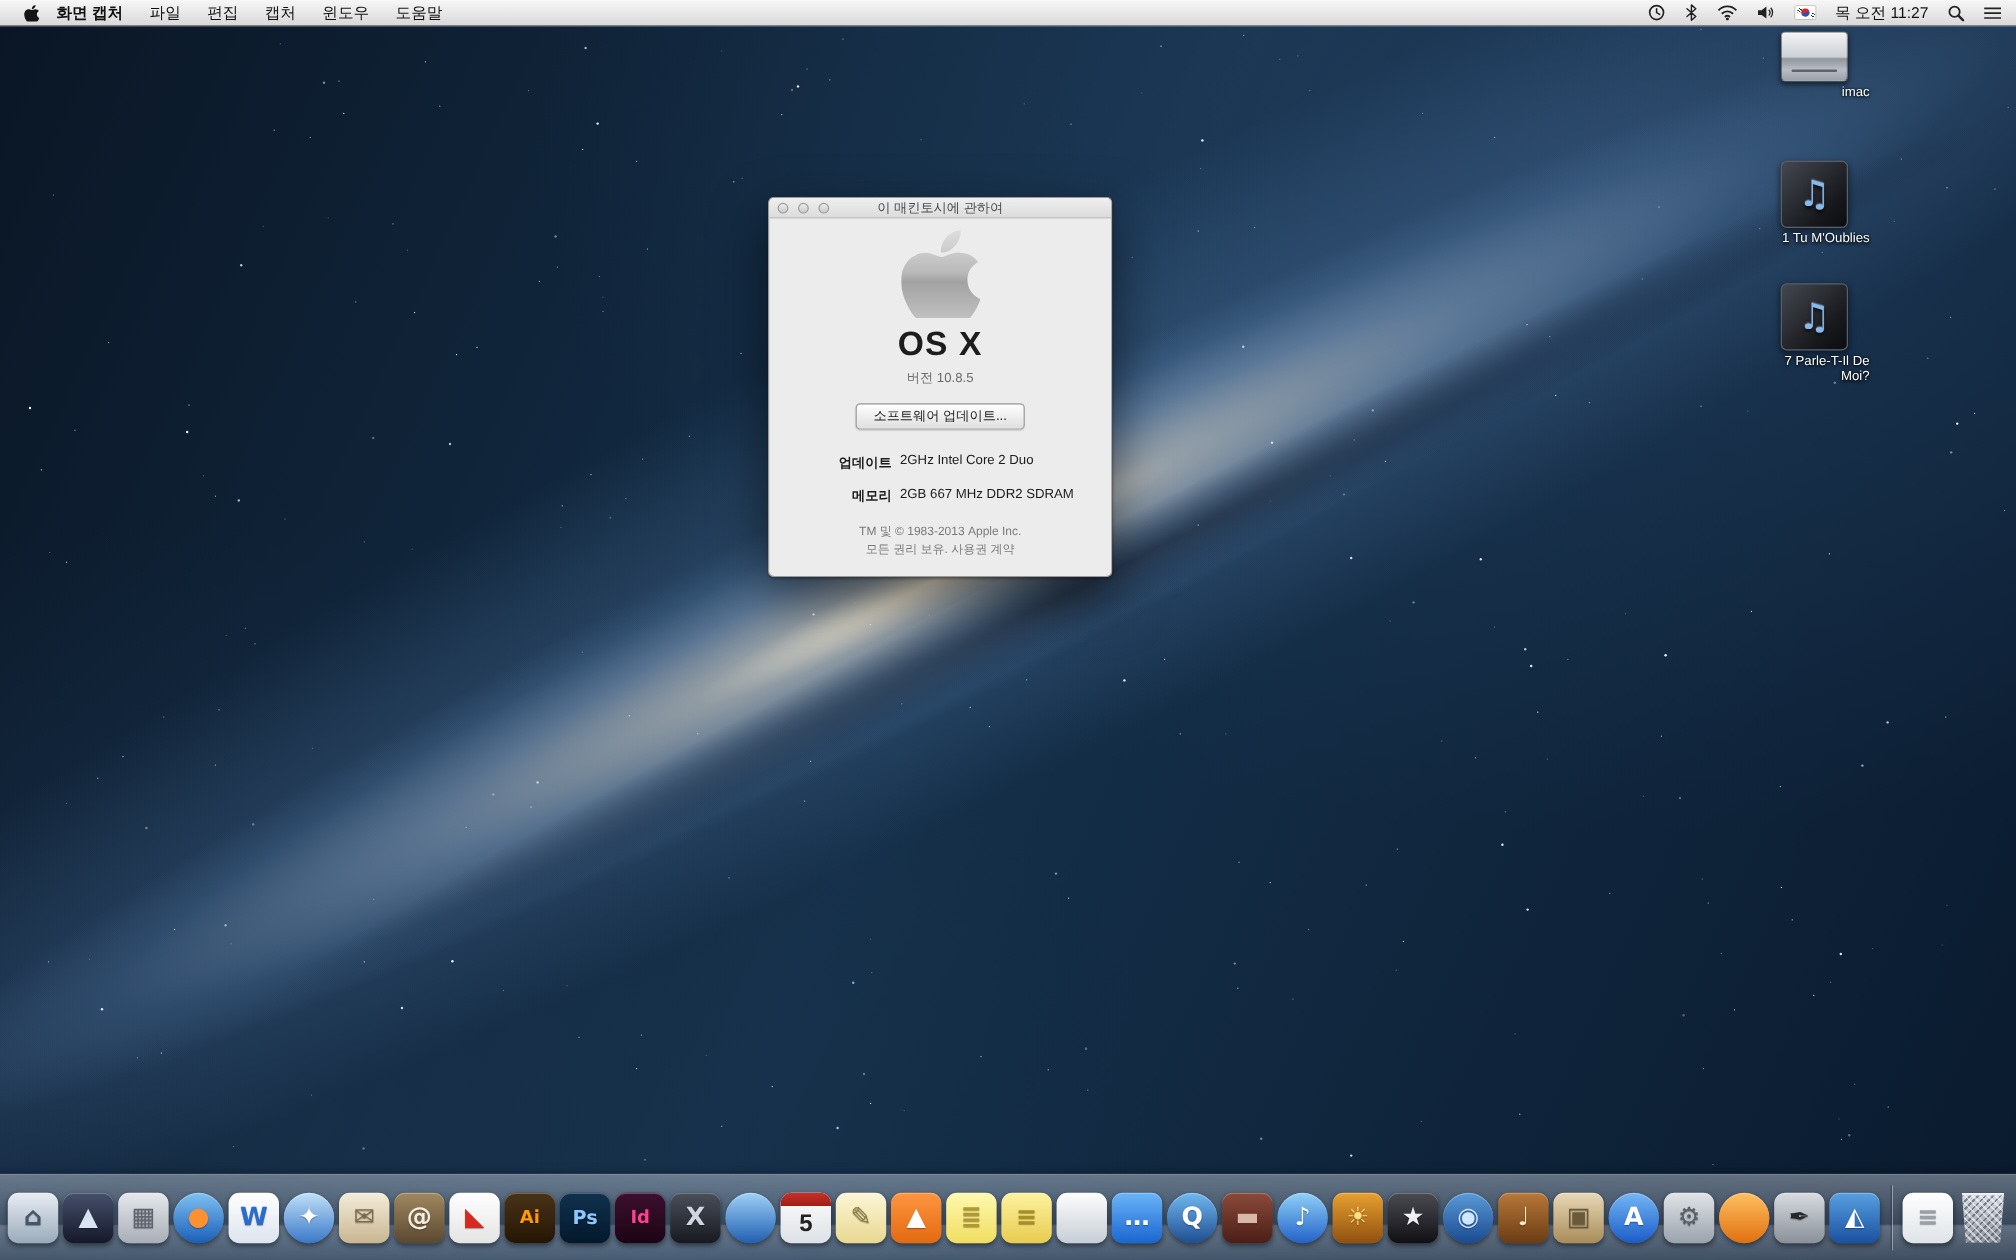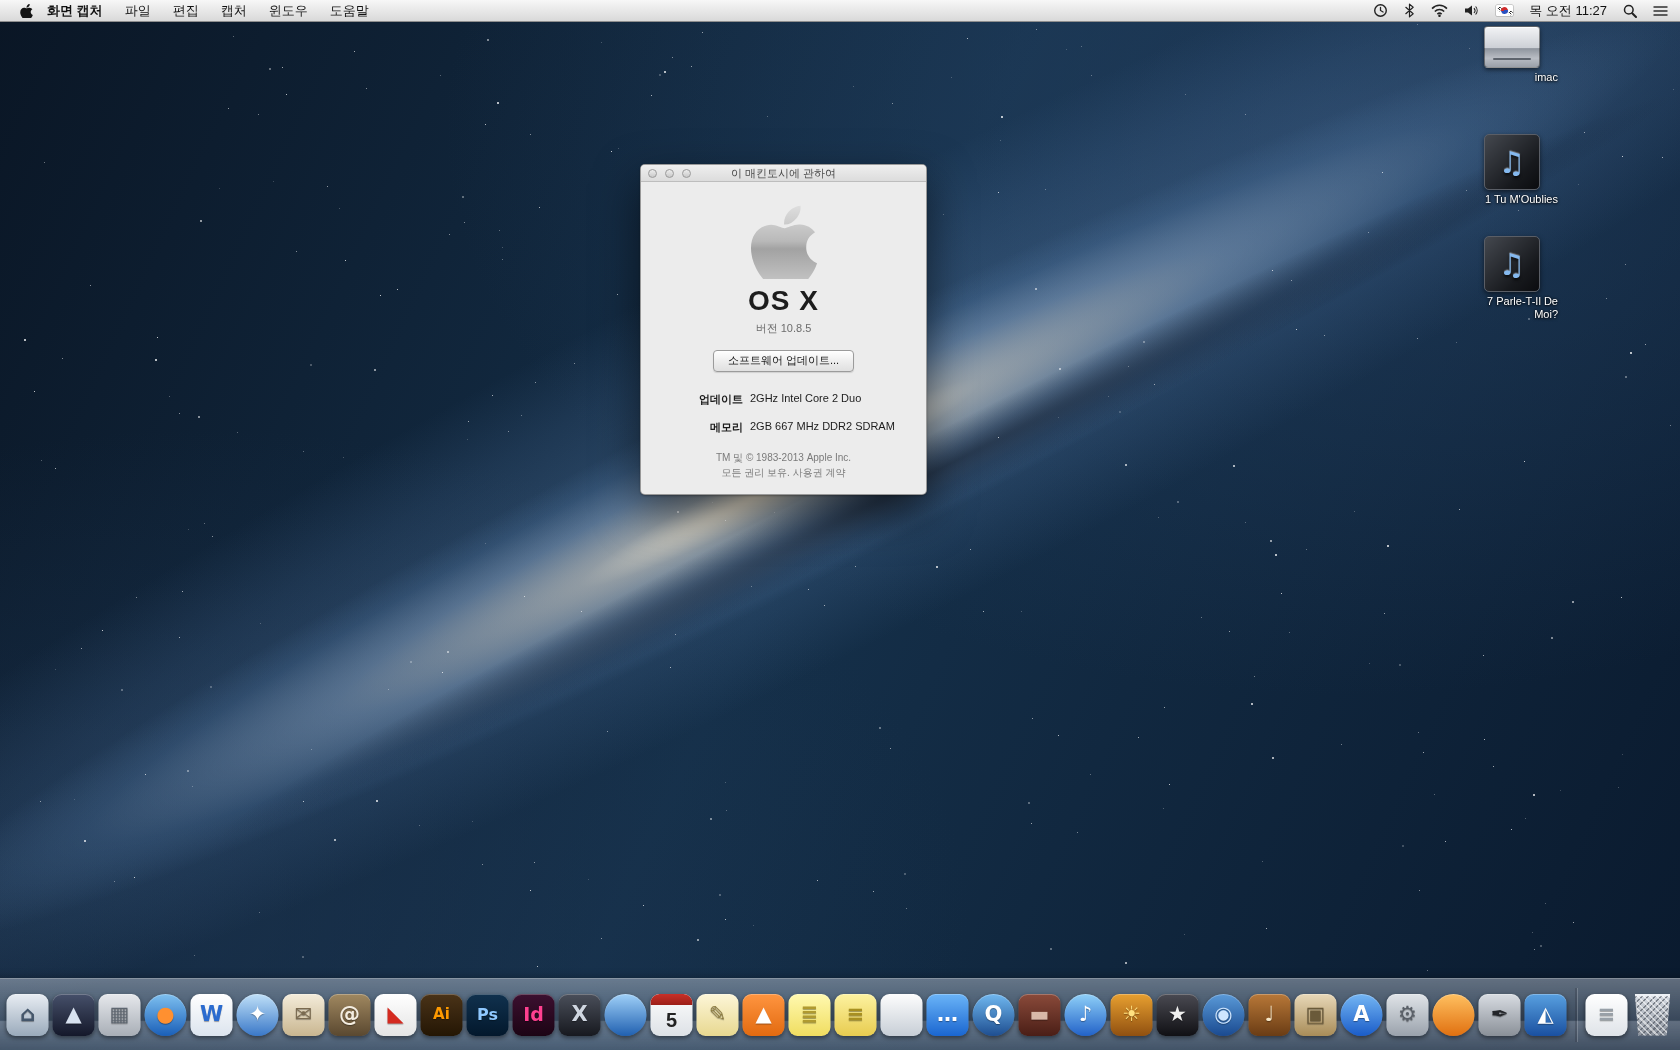--- a/index.html
+++ b/index.html
@@ -47,21 +47,21 @@
   
   .window { position:absolute; left:640px; top:164px; width:287px; z-index:20;
     background:#ececec; border-radius:5px; border:1px solid rgba(0,0,0,0.35);
     box-shadow:0 18px 45px rgba(0,0,0,0.55), 0 1px 2px rgba(0,0,0,0.3); overflow:hidden; }
   .titlebar { height:17px; background:linear-gradient(to bottom,#efefef,#dcdcdc);
     border-bottom:1px solid #bdbdbd; position:relative; display:flex; align-items:center; justify-content:center; }
   .tl-group { position:absolute; left:7px; top:4px; display:flex; gap:8px; }
   .tl { width:9px; height:9px; border-radius:50%; border:1px solid #9a9a9a;
     background:linear-gradient(to bottom,#ededed,#c9c9c9); }
   .win-title { font-size:11px; color:#4a4a4a; }
-  .win-body { padding:16px 10px 14px; text-align:center; }
+  .win-body { padding:2px 10px 14px; text-align:center; }
   .apple-logo { display:block; margin:2px auto 6px; }
   .os-name { font-size:28px; font-weight:bold; color:#1d1d1d; letter-spacing:1px; }
   .os-version { font-size:11px; color:#6d6d6d; margin-top:4px; }
   .aqua-btn { display:inline-block; margin-top:14px; padding:2px 14px 3px; font-size:11px; color:#1a1a1a;
     background:linear-gradient(to bottom,#ffffff,#ebebeb 60%, #e0e0e0);
     border:1px solid #9b9b9b; border-radius:4px;
     box-shadow:inset 0 1px 0 rgba(255,255,255,0.9), 0 1px 1px rgba(0,0,0,0.12); cursor:default; }
   .specs { margin-top:20px; display:flex; flex-direction:column; gap:13px; }
   .spec-row { display:flex; font-size:11px; color:#1c1c1c; }
   .spec-label { width:92px; text-align:right; font-weight:bold; flex:none; }
@@ -533,21 +533,21 @@
       <div class="dock-item" style="background: linear-gradient(rgb(255, 255, 255), rgb(228, 228, 228));">
         <span class="glyph" style="color: rgb(212, 42, 32); font-size: 21px;">◣</span>
       </div>
       <div class="dock-item" style="background: linear-gradient(rgb(74, 51, 24), rgb(36, 22, 4));">
         <span class="glyph" style="color: rgb(255, 154, 0); font-size: 15px;">Ai</span>
       </div>
       <div class="dock-item" style="background: linear-gradient(rgb(16, 49, 78), rgb(3, 24, 44));">
         <span class="glyph" style="color: rgb(142, 200, 255); font-size: 16px;">Ps</span>
       </div>
       <div class="dock-item" style="background: linear-gradient(rgb(60, 16, 48), rgb(28, 4, 20));">
-        <span class="glyph" style="color: rgb(255, 64, 144); font-size: 19px;">Id</span>
+        <span class="glyph" style="color: rgb(255, 64, 144); font-size: 15px;">Id</span>
       </div>
       <div class="dock-item" style="background: linear-gradient(rgb(74, 79, 90), rgb(23, 25, 31));">
         <span class="glyph" style="color: rgb(207, 214, 224); font-size: 21px;">X</span>
       </div>
       <div class="dock-item circle" style="background: linear-gradient(rgb(159, 208, 248), rgb(32, 96, 176));">
         <span class="glyph" style="color: rgb(255, 255, 255); font-size: 21px;"></span>
       </div>
       <div class="dock-item calendar">
         <div class="cal-top" style="background: linear-gradient(rgb(200, 48, 40), rgb(156, 31, 24));"></div>
         <div class="cal-day">5</div>

